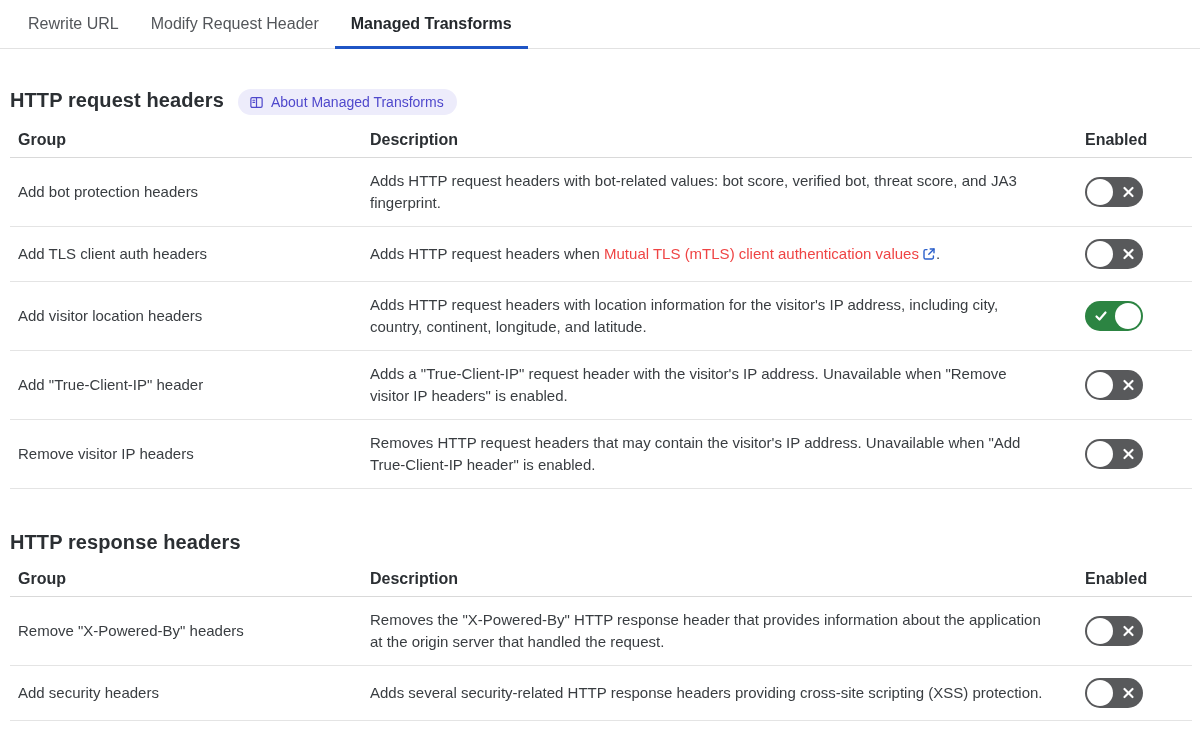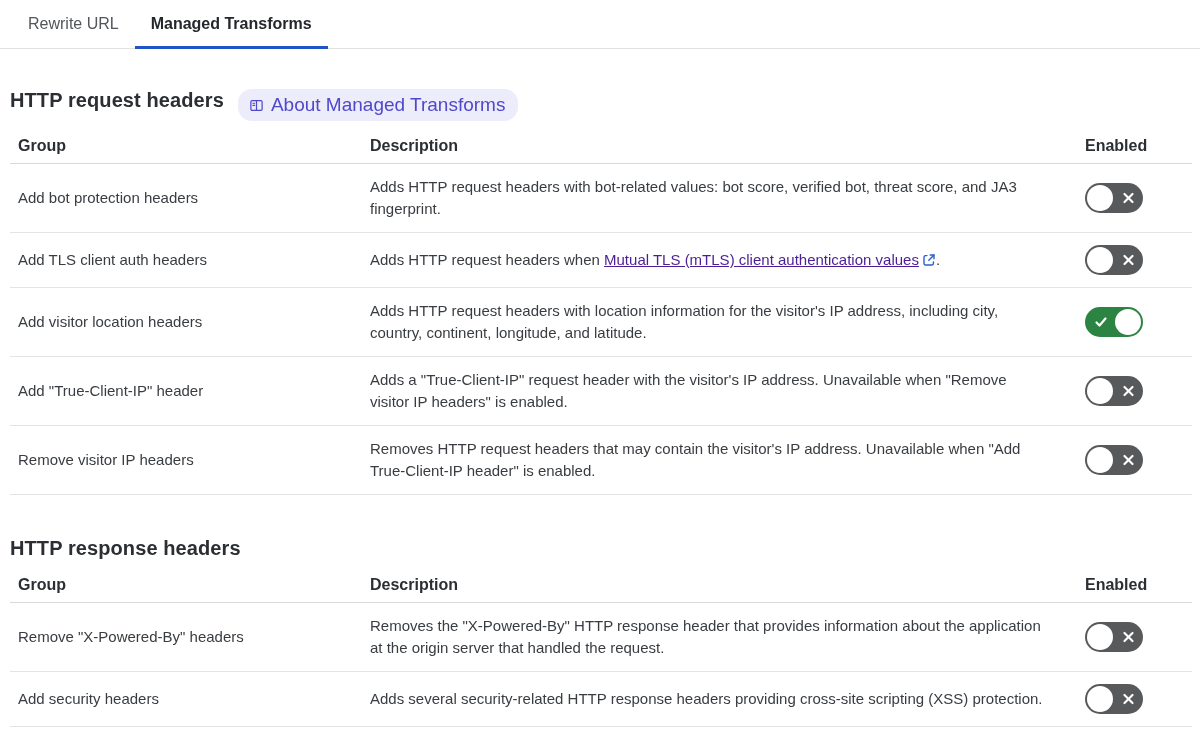--- a/index.html
+++ b/index.html
@@ -10,51 +10,52 @@
   .tabbar { display:flex; align-items:stretch; padding-left:12px; border-bottom:1px solid #e2e2e2; height:49px; }
   .tab { display:flex; align-items:center; padding:0 16px; font-size:16px; color:#53565a; cursor:pointer; position:relative; white-space:nowrap; }
   .tab.active { color:#24282c; font-weight:700; }
   .tab.active::after { content:""; position:absolute; left:0; right:0; bottom:-1px; height:3px; background:#1f55c5; }
 
   
   .section-head { display:flex; align-items:flex-start; gap:14px; margin:40px 0 0 10px; }
   .section-head.second { margin-top:42px; }
   .section-title { font-size:20px; font-weight:700; color:#2b2f33; letter-spacing:.1px; }
   .badge { display:inline-flex; align-items:center; gap:7px; background:#edecfb; color:#4f48cc;
-           border:none; border-radius:14px; padding:5px 13px 5px 11px; font-size:19px; cursor:pointer;
+           border:none; border-radius:14px; padding:5px 13px 5px 11px; font-size:14px; cursor:pointer;
            font-family:"Liberation Sans", sans-serif; }
   .badge svg { display:block; }
 
   
   table { border-collapse:collapse; table-layout:fixed; width:1182px; margin:14px 8px 0 10px; }
   col.c-group { width:352px; } col.c-desc { width:715px; } col.c-enabled { width:115px; }
   th { text-align:left; font-size:16px; font-weight:700; color:#2b2f33; padding:2px 8px 8px 8px; border-bottom:1px solid #d9d9d9; }
   td { font-size:15px; line-height:22px; color:#393d41; padding:12px 8px; border-bottom:1px solid #e4e4e4; vertical-align:middle; height:32px; }
   td.desc { padding-right:28px; }
-  .desc-link { color:#4c1d95; text-decoration:underline; cursor:pointer; white-space:normal; }
+  .desc-link { color:#ef4444; cursor:pointer; white-space:normal; }
   .desc-link svg { display:inline-block; vertical-align:-2px; margin-left:3px; }
 
   
   .toggle { position:relative; display:block; width:58px; height:30px; border:none; border-radius:15px; cursor:pointer; padding:0; }
   .toggle.off { background:#58595b; }
   .toggle.on  { background:#2c8442; }
   .knob { position:absolute; top:2px; width:26px; height:26px; border-radius:50%; background:#fff; }
   .toggle.off .knob { left:2px; }
   .toggle.on  .knob { left:30px; }
   .glyph { position:absolute; top:50%; transform:translateY(-50%); line-height:0; }
   .glyph.cross { right:8px; }
   .glyph.check { left:9px; }
 </style>
 </head>
 <body>
 
 <div class="page">
 
   <div class="tabbar">
     <div class="tab">Rewrite URL</div>
+    <div class="tab">Modify Request Header</div>
     <div class="tab active">Managed Transforms</div>
   </div>
 
   <div class="section-head">
     <h2 class="section-title">HTTP request headers</h2>
     <button class="badge">
       <span>
         <svg width="15" height="15" viewBox="0 0 16 16" fill="none" stroke="#4f48cc" stroke-width="1.3" stroke-linecap="round" stroke-linejoin="round">
           <rect x="2" y="2.8" width="12" height="10.4" rx="1.4"></rect>
           <line x1="8" y1="2.8" x2="8" y2="13.2"></line>

